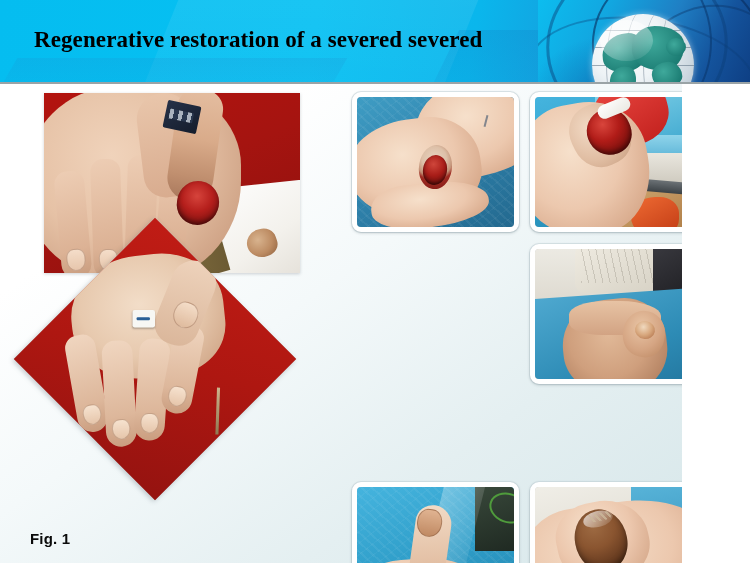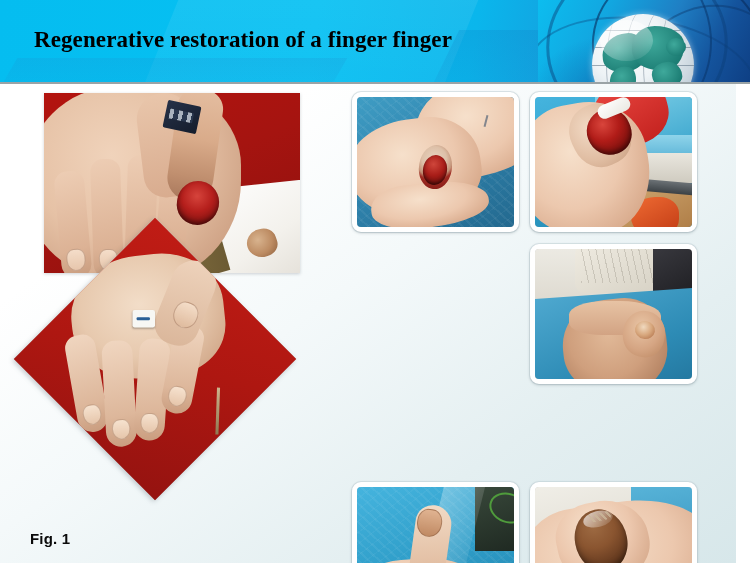--- a/index.html
+++ b/index.html
@@ -132,21 +132,21 @@
     position: absolute;
     left: 0; top: 82px;
     width: 750px; height: 2px;
     background: #9aa3a6;
   }
 
   
   .content {
     position: absolute;
     left: 0; top: 84px;
-    width: 736px;
+    width: 682px;
     height: 479px;
     background:
       linear-gradient(145deg, #ffffff 0%, #ffffff 22%, #f4f9fa 45%, #e4eff1 72%, #d7e7ea 100%);
     overflow: hidden;
   }
 
   
   .photo {
     position: absolute;
     overflow: hidden;
@@ -468,21 +468,21 @@
 </head>
 <body>
 
 <div class="slide">
 
   <div class="header">
     <div class="hdr-wedge-a"></div>
     <div class="hdr-wedge-b"></div>
     <div class="hdr-wedge-c"></div>
 
-    <div class="header-title">Regenerative restoration of a finger finger</div>
+    <div class="header-title">Regenerative restoration of a severed severed</div>
 
     <div class="globe-art">
       <div class="globe-bg"></div>
       <div class="swirl s1"></div>
       <div class="swirl s2"></div>
       <div class="swirl s3"></div>
       <div class="swirl s4"></div>
       <div class="swirl s5"></div>
       <div class="globe-sphere">
         <div class="lat" style="top:16%"></div>

